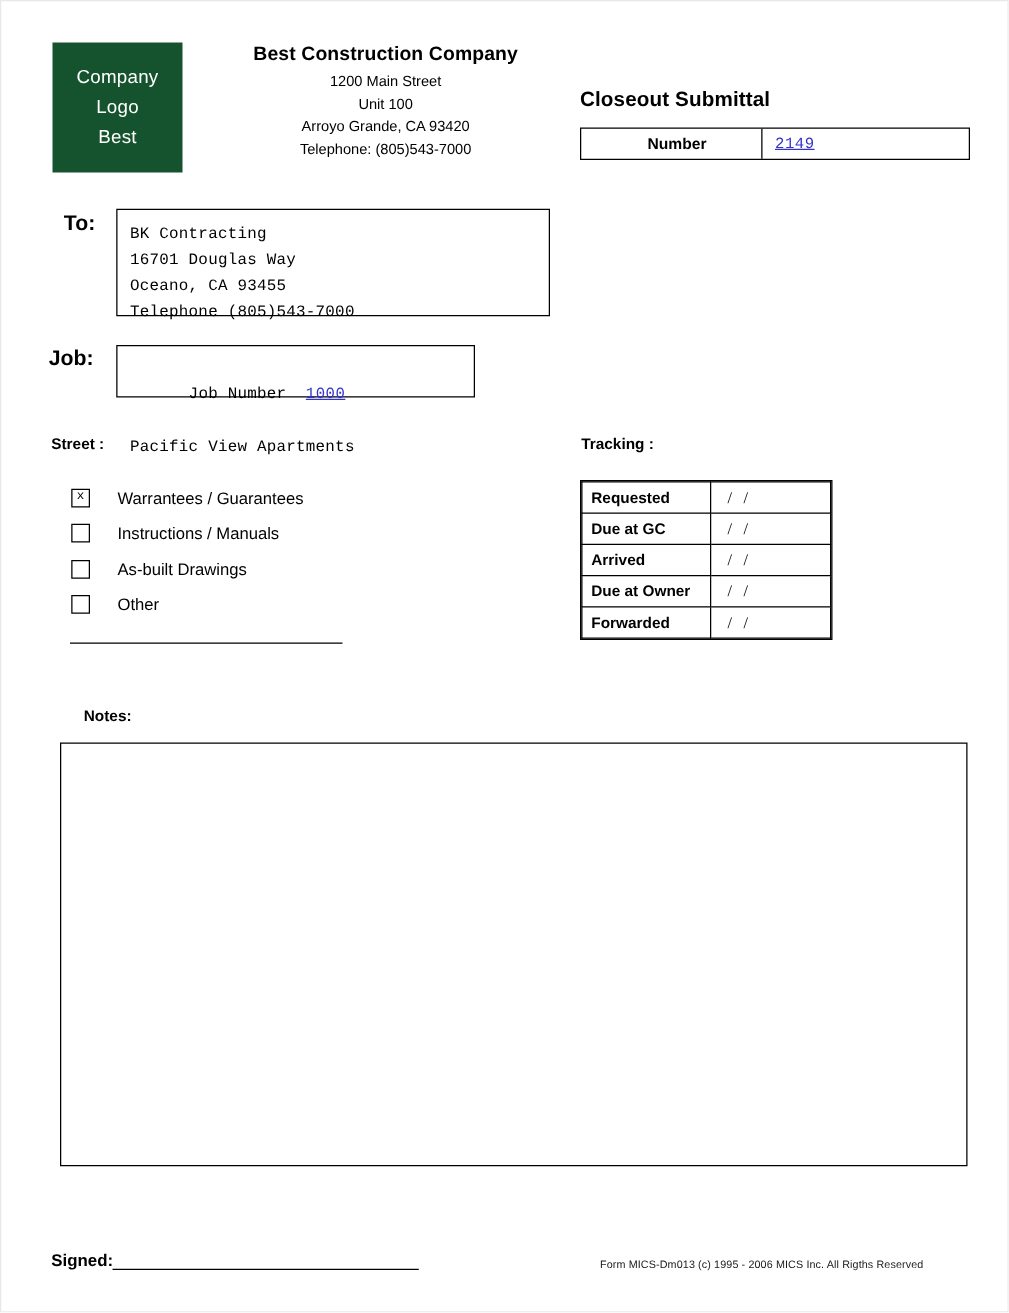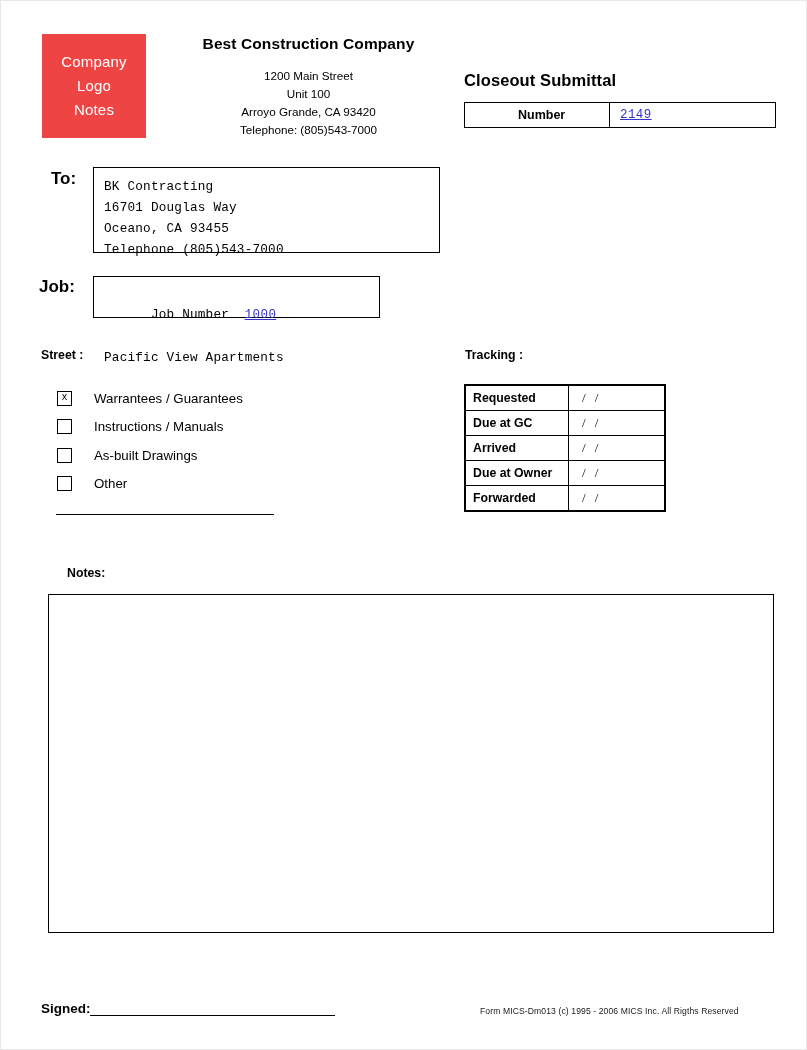--- a/index.html
+++ b/index.html
@@ -22,21 +22,21 @@
     overflow: hidden;
   }
 
   
   #logo-box {
     position: absolute;
     left: 41px;
     top: 33px;
     width: 104px;
     height: 104px;
-    background: #ef4444;
+    background: #14532d;
     color: #ffffff;
     display: flex;
     flex-direction: column;
     align-items: center;
     justify-content: center;
     font-size: 15px;
     line-height: 1.62;
     letter-spacing: .2px;
   }
   #logo-box span { display: block; text-align: center; }
@@ -46,21 +46,21 @@
     position: absolute;
     left: 150px;
     top: 34px;
     width: 315px;
     text-align: center;
   }
   #company-name {
     font-size: 15.5px;
     font-weight: bold;
     letter-spacing: .1px;
-    margin-bottom: 14px;
+    margin-bottom: 4px;
   }
   .company-line {
     font-size: 11.7px;
     line-height: 1.55;
   }
 
   
   #doc-title {
     position: absolute;
     left: 463px;
@@ -280,21 +280,21 @@
   }
 </style>
 </head>
 <body>
 
 <div id="page">
 
   <div id="logo-box">
     <span>Company</span>
     <span>Logo</span>
-    <span>Notes</span>
+    <span>Best</span>
   </div>
 
   <div id="company-header">
     <div id="company-name">Best Construction Company</div>
     <div class="company-line">1200 Main Street</div>
     <div class="company-line">Unit 100</div>
     <div class="company-line">Arroyo Grande, CA 93420</div>
     <div class="company-line">Telephone: (805)543-7000</div>
   </div>
 

